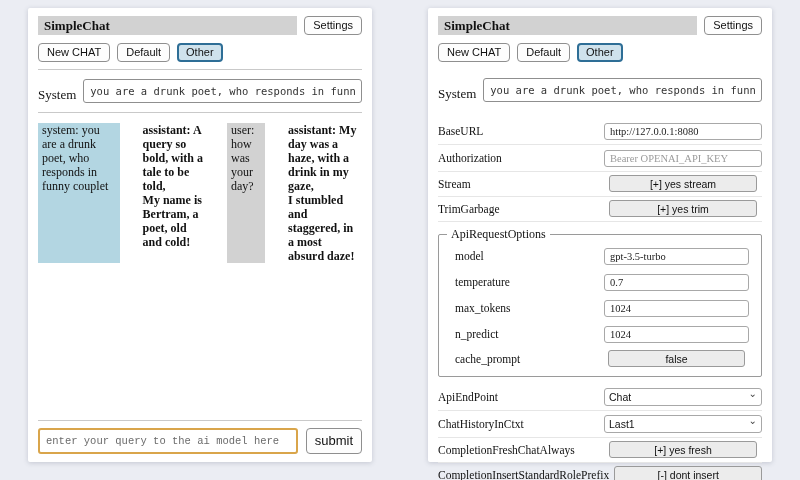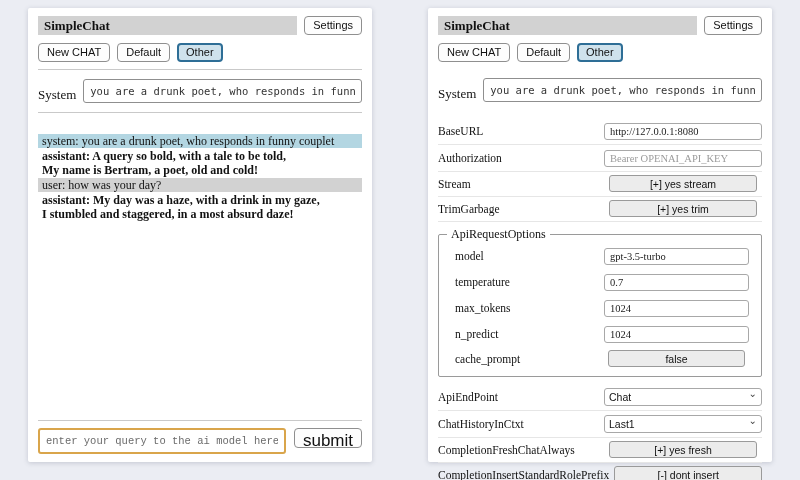--- a/index.html
+++ b/index.html
@@ -38,39 +38,39 @@
   
   .sysrow { display: flex; align-items: flex-end; gap: 7px; margin: 2px 0; }
   .sysrow .lbl { font-size: 13px; }
   .sysrow input {
     flex: 1; height: 24px;
     font-family: "DejaVu Sans Mono", monospace; font-size: 10.5px; color: #333;
     border: 1px solid #8f8f8f; border-radius: 3px; padding: 2px 6px;
     background: #fff; outline: none;
   }
   
-  .chatlog { display: flex; flex-direction: column; gap: 1px; margin-top: 14px; }
+  .chatlog { display: flex; flex-direction: row; gap: 19px; margin-top: 3px; }
   .msg {
     font-size: 12px; line-height: 14px; padding: 0 4px;
     white-space: pre-line;
   }
   .msg.system { background: #b3d6e2; }
   .msg.user { background: #d2d2d2; }
   .msg.assistant { background: transparent; font-weight: bold; }
   
   .footer { margin-top: auto; }
   .qrow { display: flex; align-items: stretch; gap: 8px; }
   .qrow input {
     flex: 1; height: 26px;
     font-family: Liberation Mono, monospace; font-size: 10.5px; color: #555;
     border: 1px solid #999; border-radius: 3px; padding: 2px 6px; outline: none;
   }
   .qrow input.hot { border: 2px solid #d9a54b; }
   .qrow input::placeholder { color: #6b6b6b; opacity: 1; }
-  .qrow .btn { height: 20px; line-height: 20px; font-size: 17px; }
+  .qrow .btn { height: 26px; line-height: 20px; font-size: 13px; }
   
   .srow {
     display: flex; align-items: center; justify-content: space-between;
     padding: 3px 0 4px; border-bottom: 1px solid #e6e6e6;
   }
   .srow .lbl { font-size: 11.5px; white-space: nowrap; }
   .ctl { width: 158px; flex: none; position: relative; }
   .ctl input[type=text] {
     width: 100%; height: 17px;
     font-family: Liberation Serif, serif; font-size: 10.5px; color: #222;

